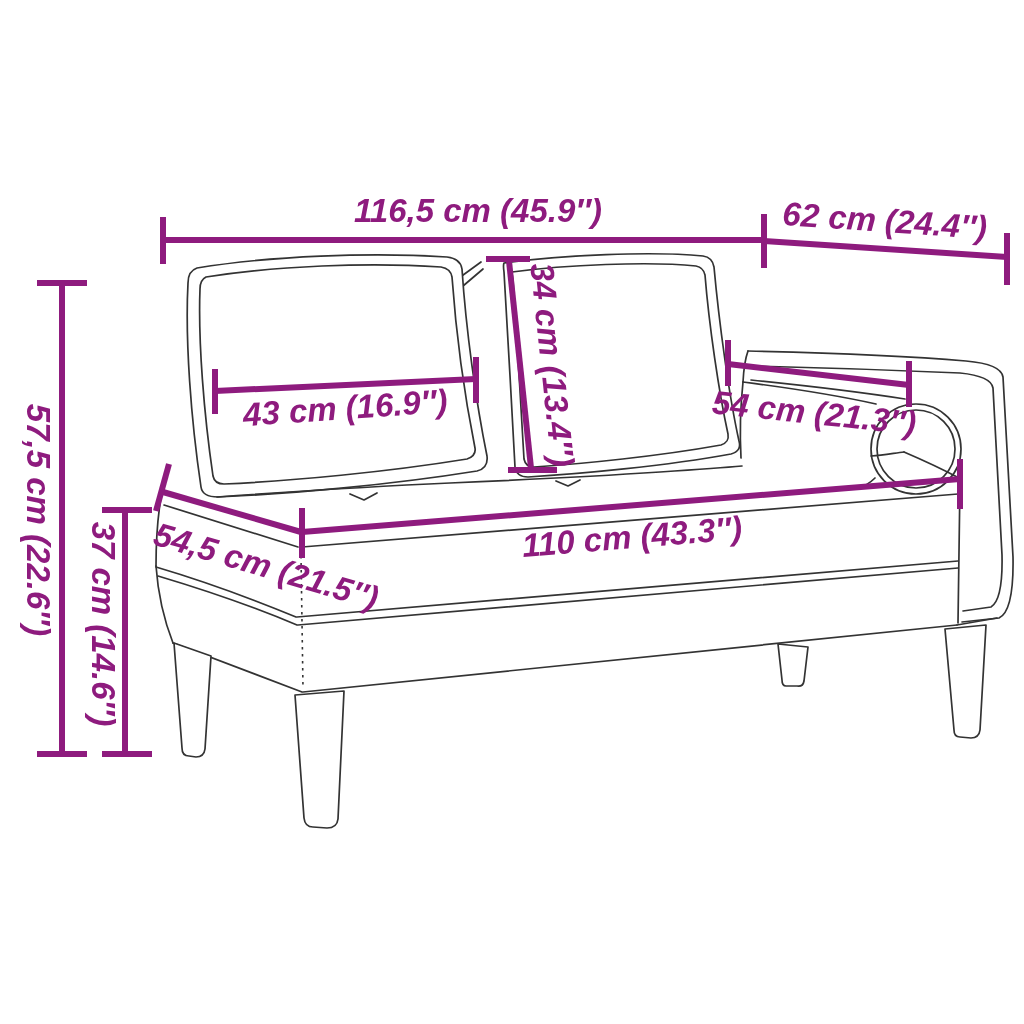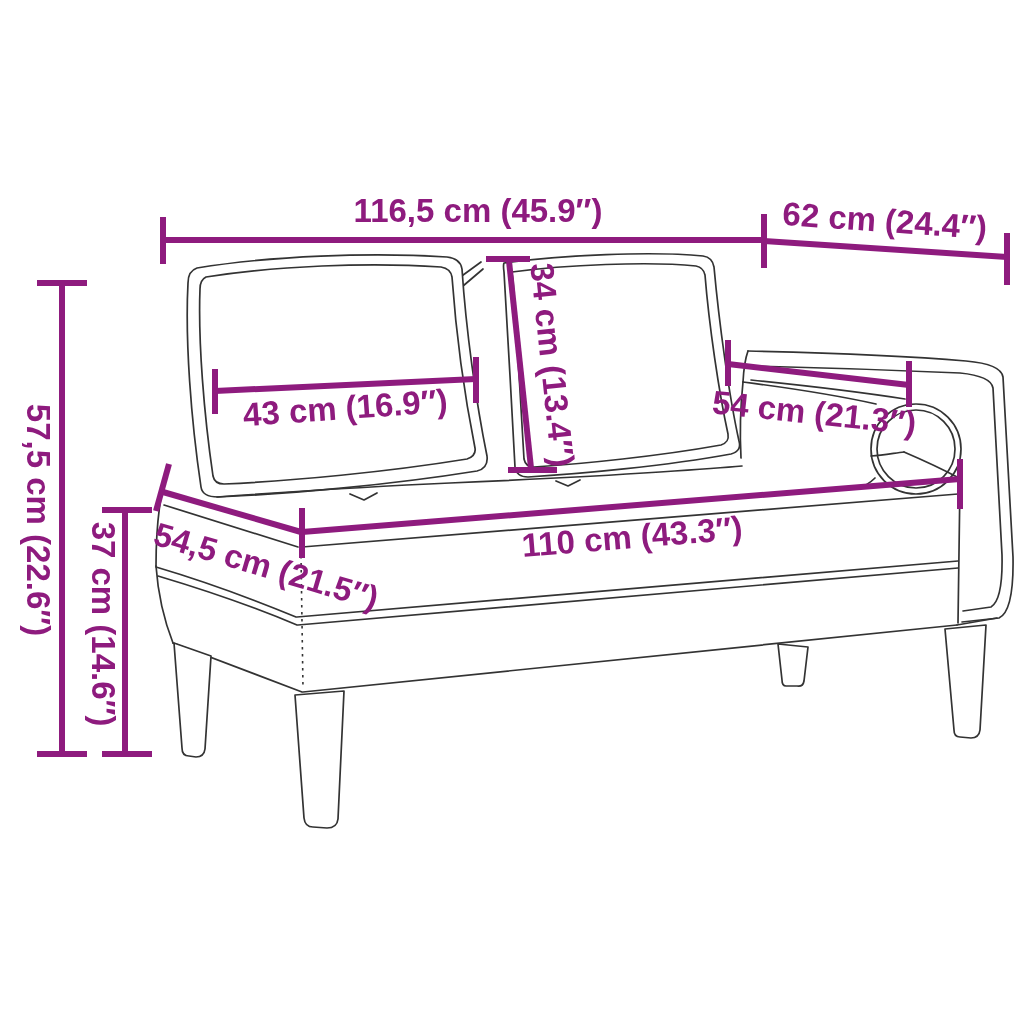--- a/index.html
+++ b/index.html
@@ -1,18 +1,18 @@
 <!DOCTYPE html>
 <html><head>
 <meta charset="utf-8">
 <style>
   html,body{margin:0;padding:0;background:#ffffff;}
   .stage{
     position:relative;width:1024px;height:1024px;background:#ffffff;
-    font-family:"Liberation Sans","DejaVu Sans",sans-serif;overflow:hidden;
+    font-family:"Liberation Sans","DejaVu Sans",sans-serif;overflow:hidden;font-style:italic;
   }
   svg{display:block;}
   .lineart{stroke:#333333;stroke-width:1.7;fill:none;stroke-linecap:round;stroke-linejoin:round;}
   .lineart-fill{stroke:#333333;stroke-width:1.7;fill:#ffffff;stroke-linejoin:round;}
   .dim{stroke:#8e1b7e;stroke-width:6;fill:none;stroke-linecap:butt;}
   .dim-label{
     fill:#8e1b7e;font-weight:700;font-size:33px;
     font-family:"Liberation Sans","DejaVu Sans",sans-serif;
   }
   .stitch{stroke:#333333;stroke-width:1.6;fill:none;stroke-dasharray:2.5,4.5;}

